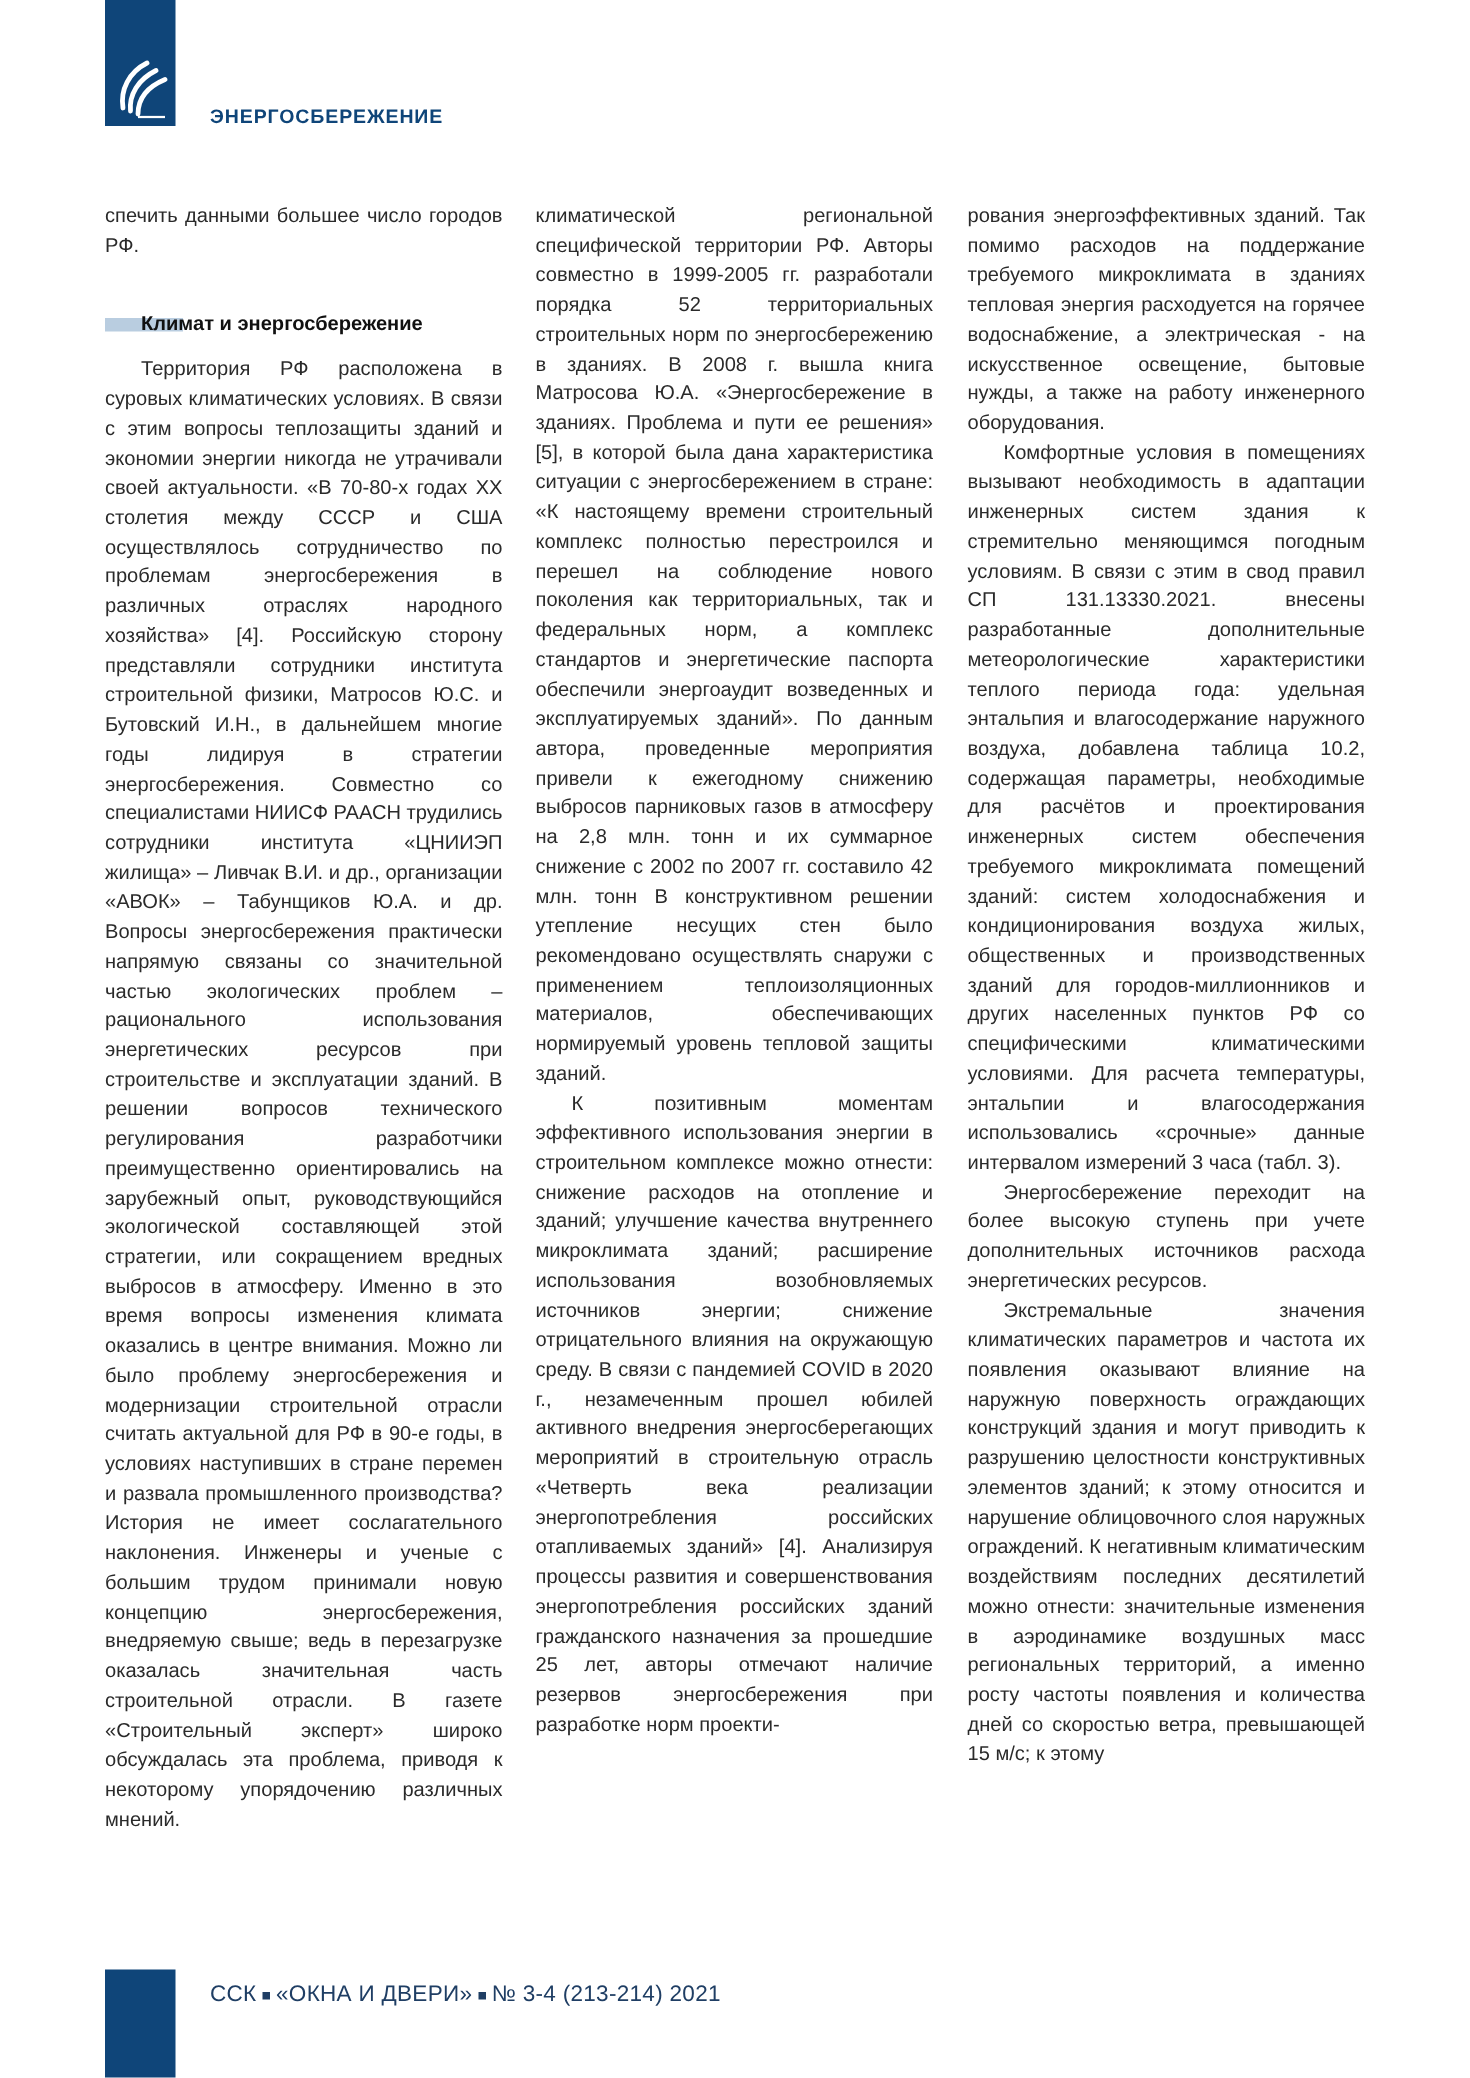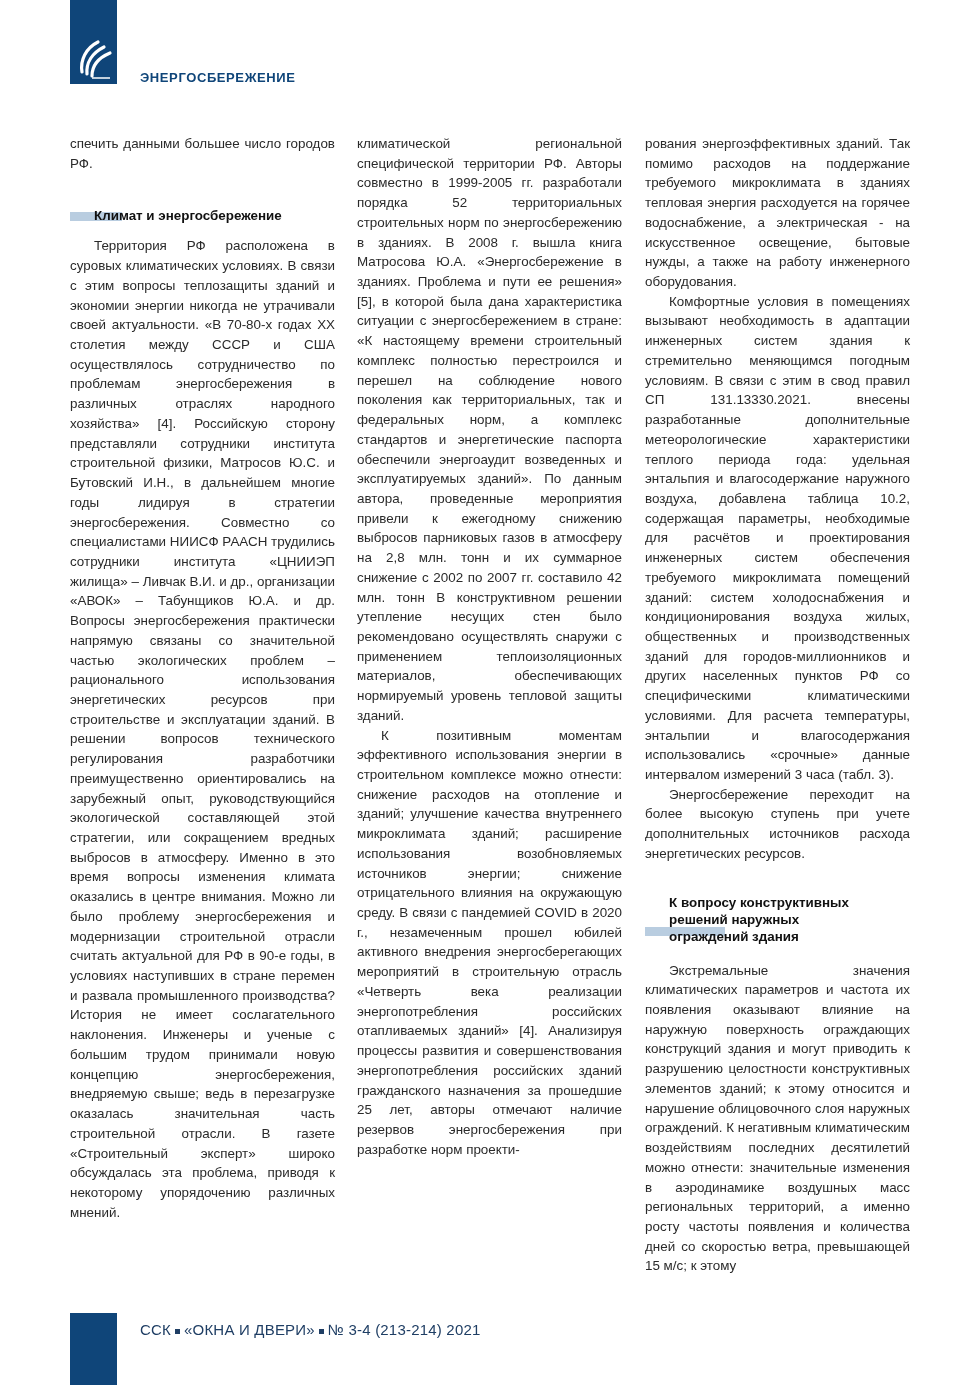--- a/index.html
+++ b/index.html
@@ -53,26 +53,20 @@
 
 <div class="col col2">
   <p>климатической региональной специфической территории РФ.  Авторы совместно в 1999-2005 гг. разработали порядка 52 территориальных строительных норм по энергосбережению в зданиях. В 2008 г. вышла книга Матросова Ю.А. «Энергосбережение в зданиях. Проблема и пути ее решения» [5], в которой была дана характеристика ситуации с энергосбережением в стране: «К настоящему времени строительный комплекс полностью перестроился и перешел на соблюдение нового поколения как территориальных, так и федеральных норм, а комплекс стандартов и энергетические паспорта обеспечили энергоаудит возведенных и эксплуатируемых зданий». По данным автора, проведенные мероприятия привели к ежегодному снижению выбросов парниковых газов в атмосферу на 2,8 млн. тонн и их суммарное снижение с 2002 по 2007 гг. составило 42 млн. тонн В конструктивном решении утепление несущих стен было рекомендовано осуществлять снаружи с применением теплоизоляционных материалов, обеспечивающих нормируемый уровень тепловой защиты зданий.</p>
   <p class="ind">К позитивным моментам эффективного использования энергии в строительном комплексе можно отнести: снижение расходов на отопление и зданий; улучшение качества внутреннего микроклимата зданий; расширение использования возобновляемых источников энергии; снижение отрицательного влияния на окружающую среду. В связи с пандемией COVID в 2020 г., незамеченным прошел юбилей активного внедрения энергосберегающих мероприятий в строительную отрасль «Четверть века реализации энергопотребления российских отапливаемых зданий» [4]. Анализируя процессы развития и совершенствования энергопотребления российских зданий гражданского назначения за прошедшие 25 лет, авторы отмечают наличие резервов энергосбережения при разработке норм проекти-</p>
 </div>
 
 <div class="col col3">
   <p>рования энергоэффективных зданий. Так помимо расходов на поддержание требуемого микроклимата в зданиях тепловая энергия расходуется на горячее водоснабжение, а электрическая - на искусственное освещение, бытовые нужды, а также на работу инженерного оборудования.</p>
   <p class="ind">Комфортные условия в помещениях вызывают необходимость в адаптации инженерных систем здания к стремительно меняющимся погодным условиям. В связи с этим в свод правил СП 131.13330.2021. внесены разработанные дополнительные метеорологические характеристики теплого периода года: удельная энтальпия и влагосодержание  наружного воздуха, добавлена таблица 10.2, содержащая параметры, необходимые для расчётов и проектирования инженерных систем обеспечения требуемого микроклимата помещений зданий: систем холодоснабжения и кондиционирования воздуха жилых, общественных и производственных зданий для городов-миллионников и других населенных пунктов РФ со специфическими климатическими условиями. Для расчета температуры, энтальпии и влагосодержания использовались «срочные» данные интервалом измерений 3 часа (табл. 3).</p>
   <p class="ind">Энергосбережение переходит на более высокую ступень при учете дополнительных источников расхода энергетических ресурсов.</p>
-  <div class="heading h2">
-    <span class="bar"></span>
-    <span class="txt">К вопросу конструктивных</span>
-    <span class="txt">решений наружных</span>
-    <span class="txt">ограждений здания</span>
-  </div>
   <p class="ind">Экстремальные значения климатических параметров и частота их появления оказывают влияние на наружную поверхность ограждающих конструкций здания и могут приводить к разрушению целостности конструктивных элементов зданий; к этому относится и нарушение облицовочного слоя наружных ограждений. К негативным климатическим воздействиям последних десятилетий можно отнести: значительные изменения в аэродинамике воздушных масс региональных территорий, а именно росту частоты появления и количества дней со скоростью ветра, превышающей 15 м/с; к этому</p>
 </div>
 
 <div class="bottom-bar"></div>
 <div class="page-num">50</div>
 <div class="footer">
   <span>ССК</span><span class="sq"></span><span>«ОКНА И ДВЕРИ»</span><span class="sq"></span><span>№ 3-4 (213-214) 2021</span>
 </div>
 
 </body></html>

